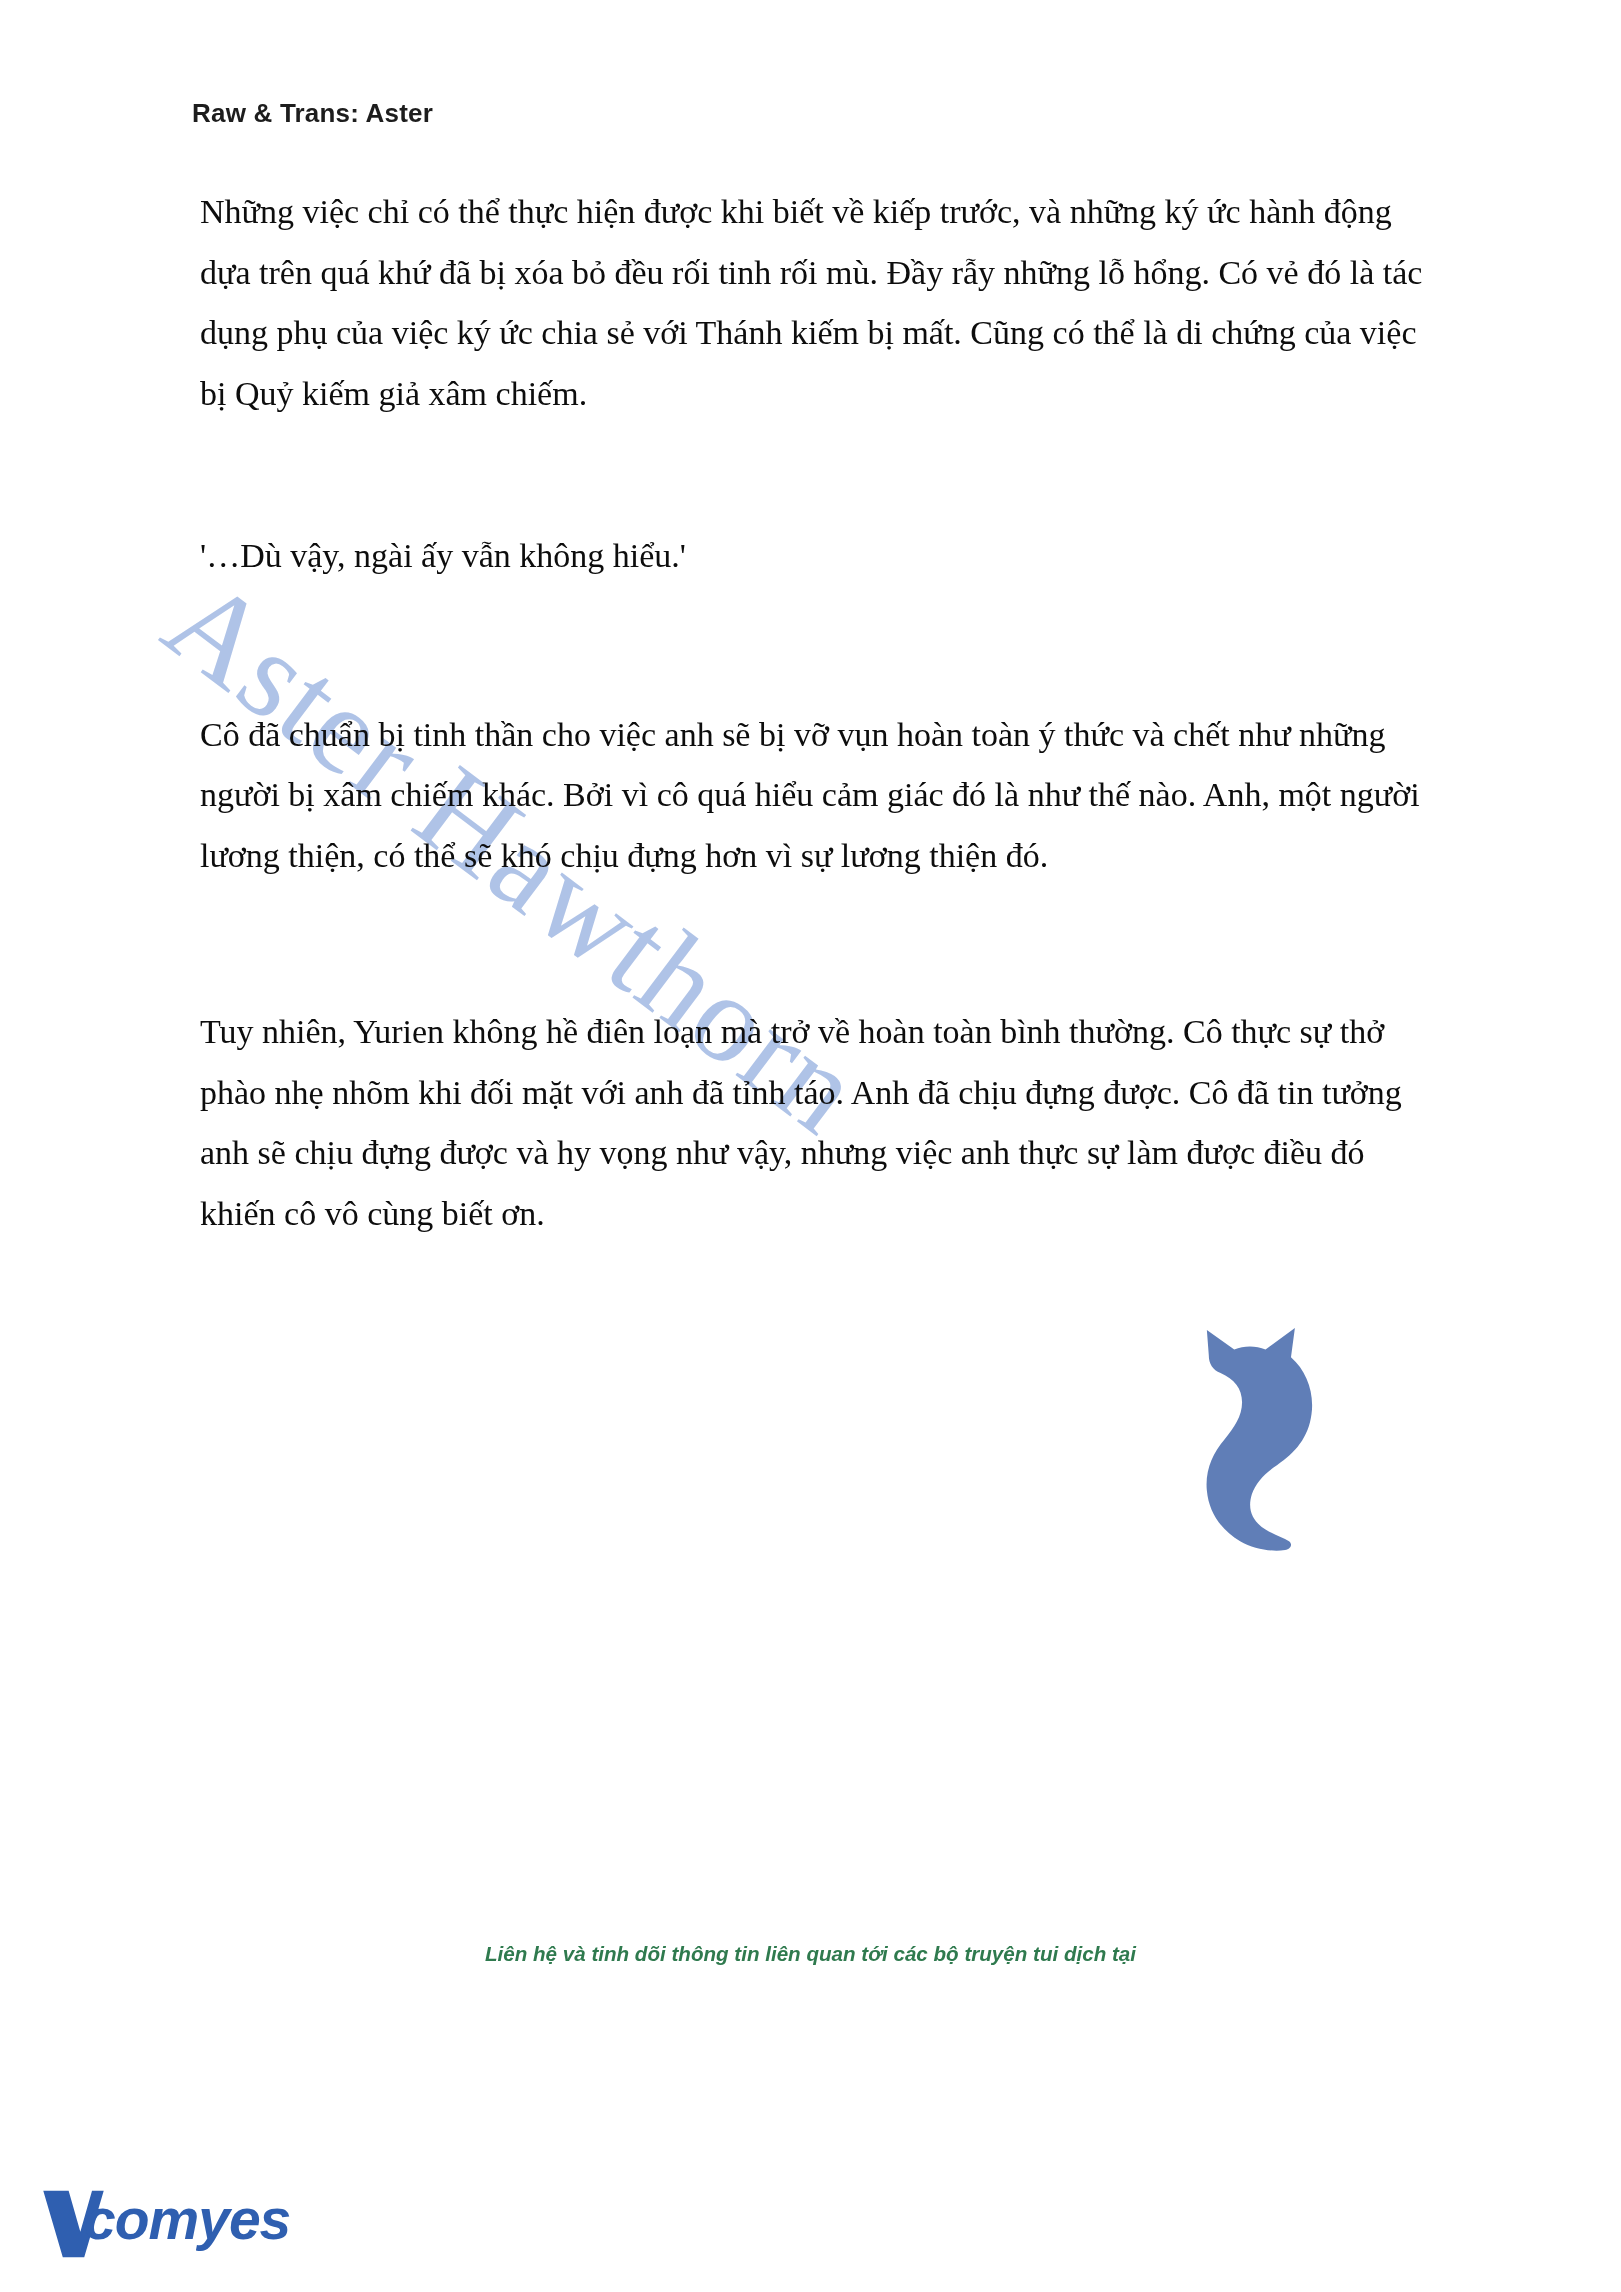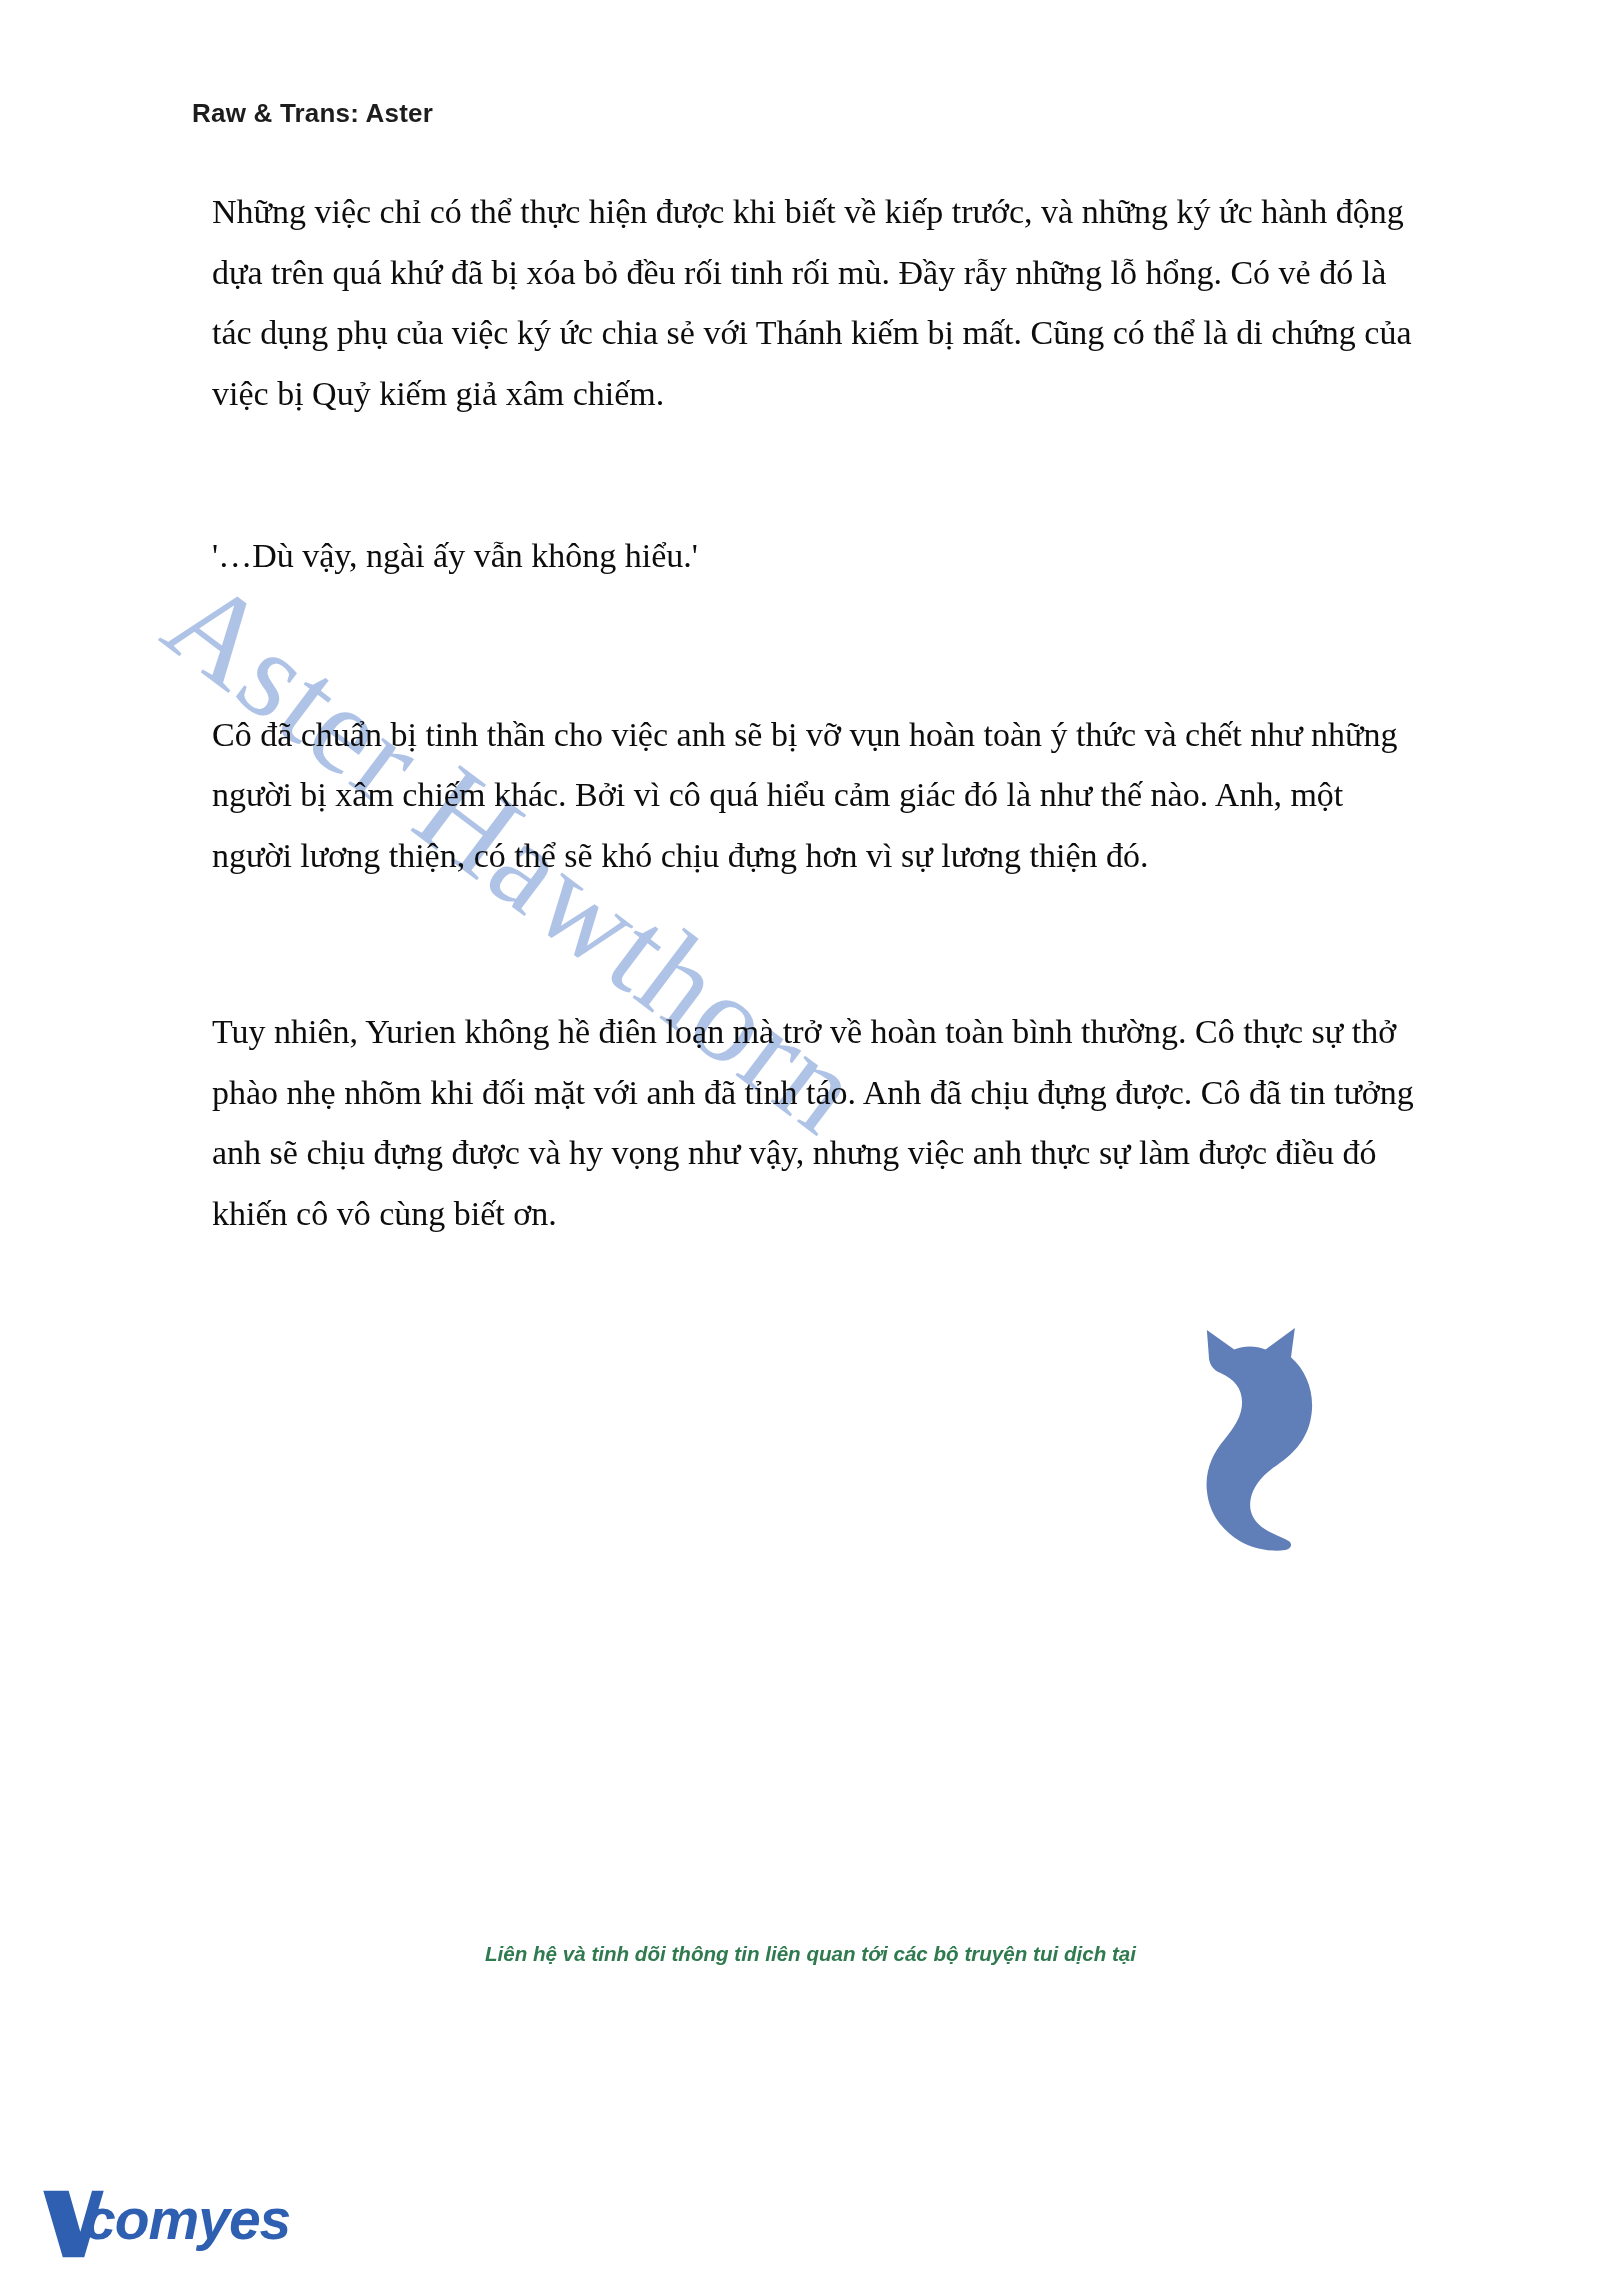--- a/index.html
+++ b/index.html
@@ -38,21 +38,21 @@
     top: 182px;
     width: 1245px;
     font-family: "Liberation Serif", serif;
     font-size: 34px;
     line-height: 1.78;
     color: #0d0d0d;
     z-index: 3;
   }
 
   .para {
-    margin: 0 16px 0;
+    margin: 0 4px 0;
     white-space: pre-wrap;
   }
 
   .para-gap-1 { height: 102px; }
   .para-gap-2 { height: 118px; }
   .para-gap-3 { height: 116px; }
 
   
   .watermark {
     position: absolute;

